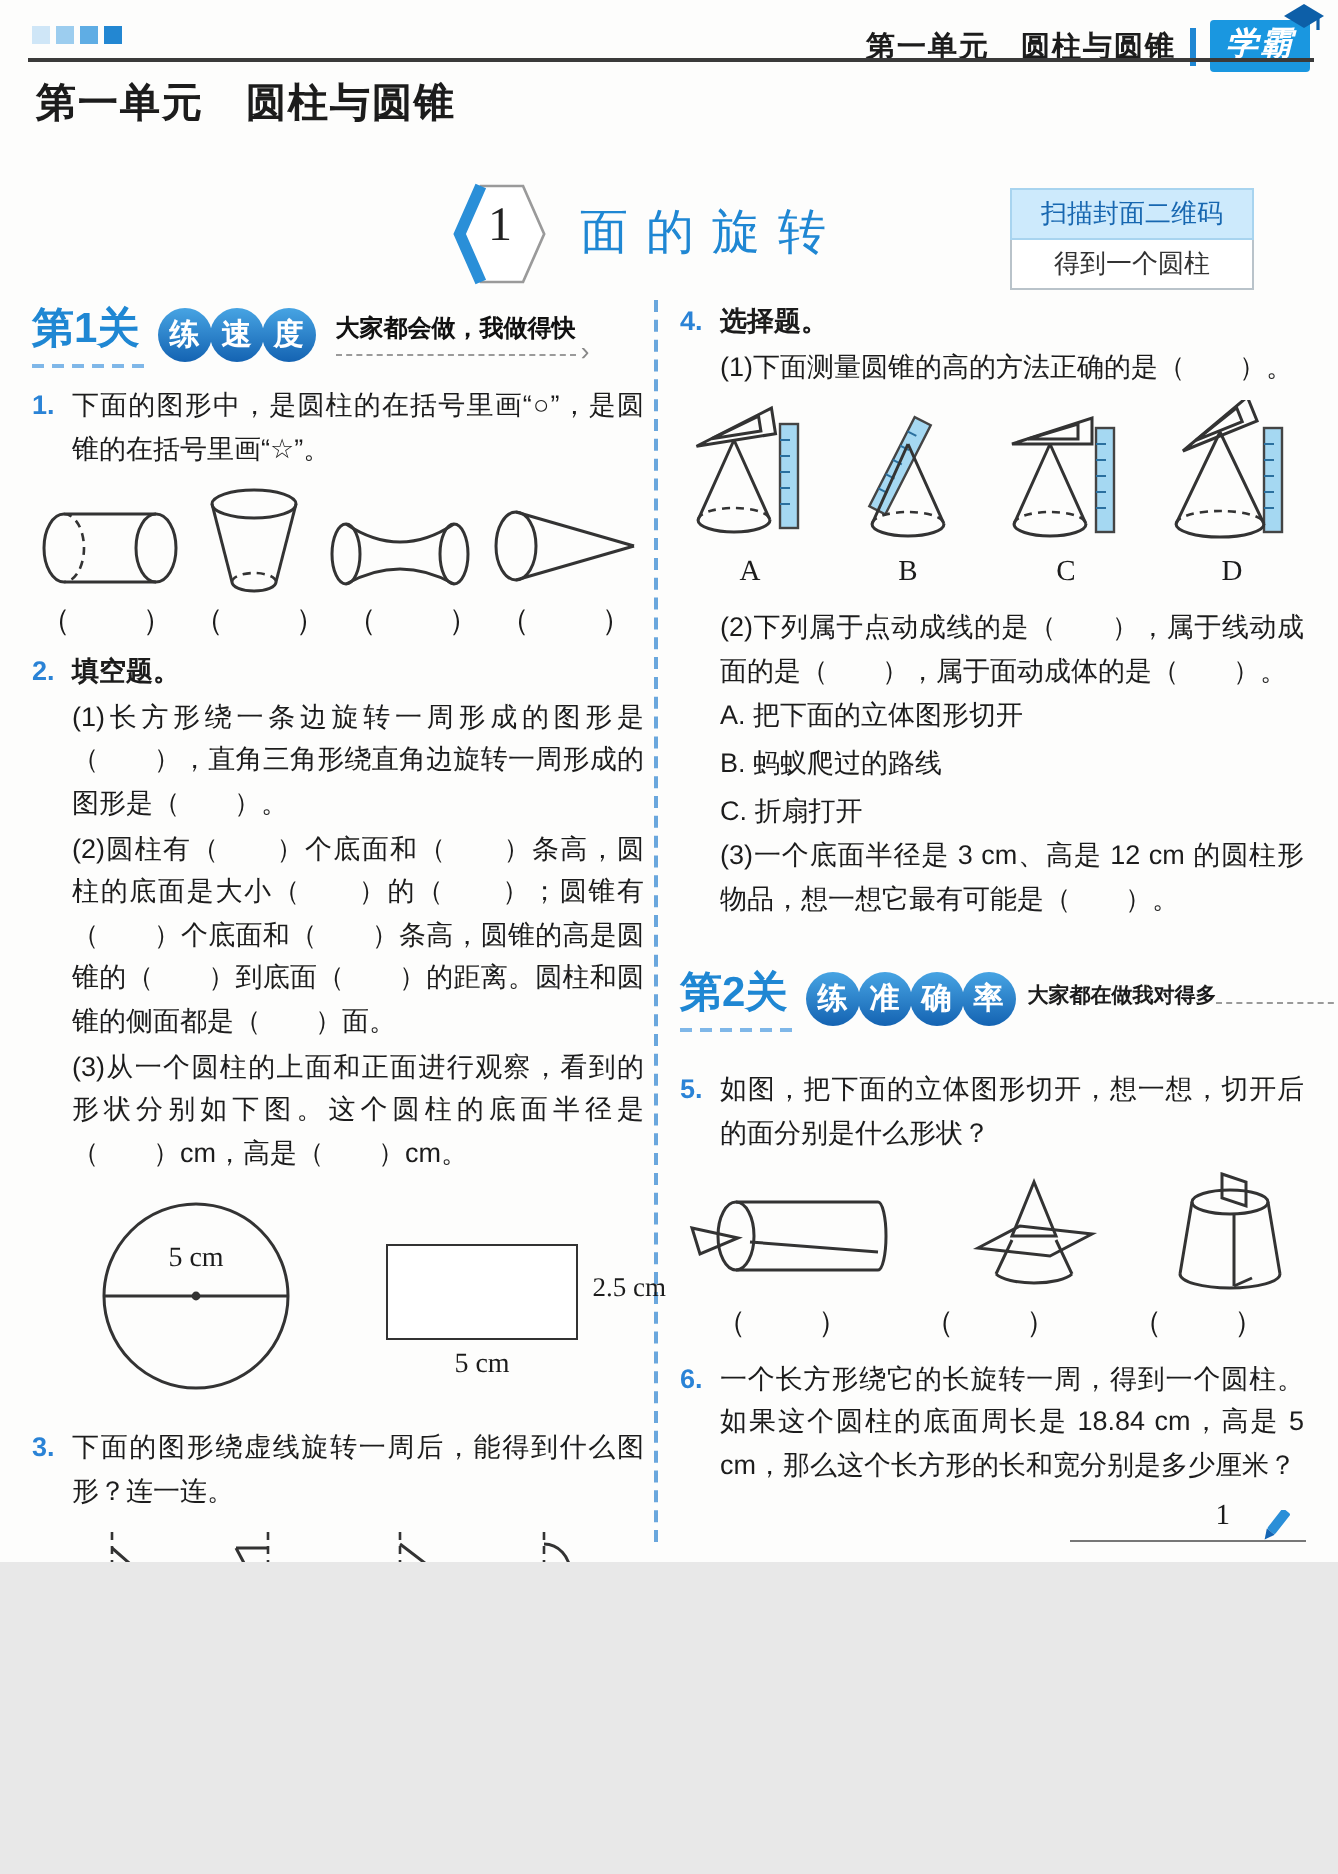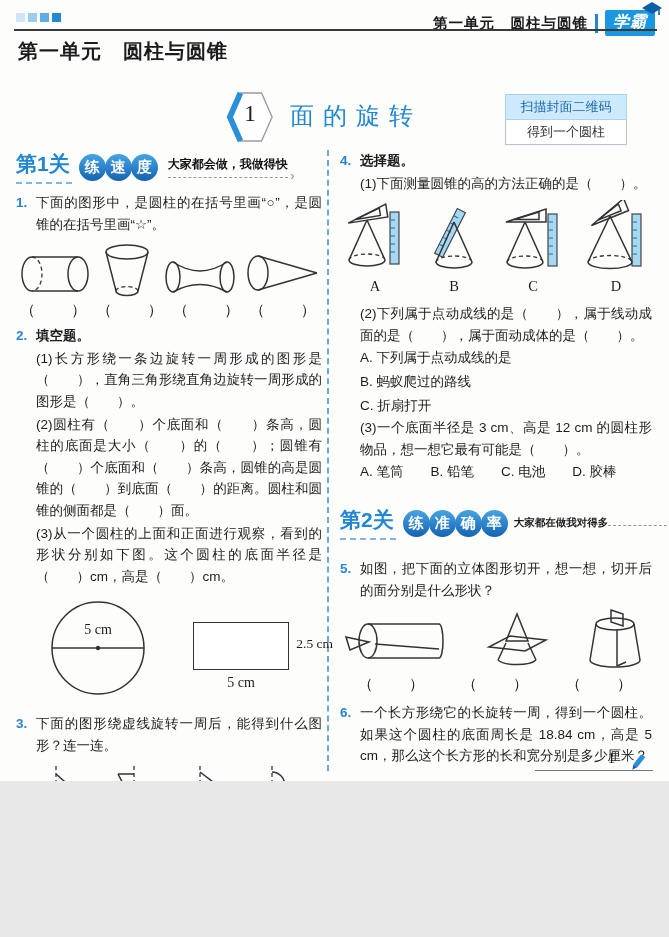--- a/index.html
+++ b/index.html
@@ -346,25 +346,24 @@
           <path class="ink-d" d="M8,62 A22,6.5 0 0 1 52,62"></path>
         </svg>
         <span class="choice-label">D</span>
       </div>
     </div>
 
     <div class="q" style="margin-top:8px">
       <span class="qnum"></span>
       <span class="qbody">
         <div>(2)下列属于点动成线的是（　　），属于线动成面的是（　　），属于面动成体的是（　　）。</div>
-        <div class="optline">A. 下列属于点动成线的是</div>
+        <div class="optline">A. 把下面的立体图形切开</div>
         <div class="optline">B. 蚂蚁爬过的路线</div>
         <div class="optline">C. 折扇打开</div>
         <div>(3)一个底面半径是 3 cm、高是 12 cm 的圆柱形物品，想一想它最有可能是（　　）。</div>
-        <div class="optline">A. 笔筒　　B. 铅笔　　C. 电池　　D. 胶棒</div>
       </span>
     </div>
 
     <div class="sec" style="margin-top:12px">
       <span class="sec-label">第2关</span>
       <span class="bcirc">练</span>
       <span class="bcirc">准</span>
       <span class="bcirc">确</span>
       <span class="bcirc">率</span>
       <span class="sec2-sub">

